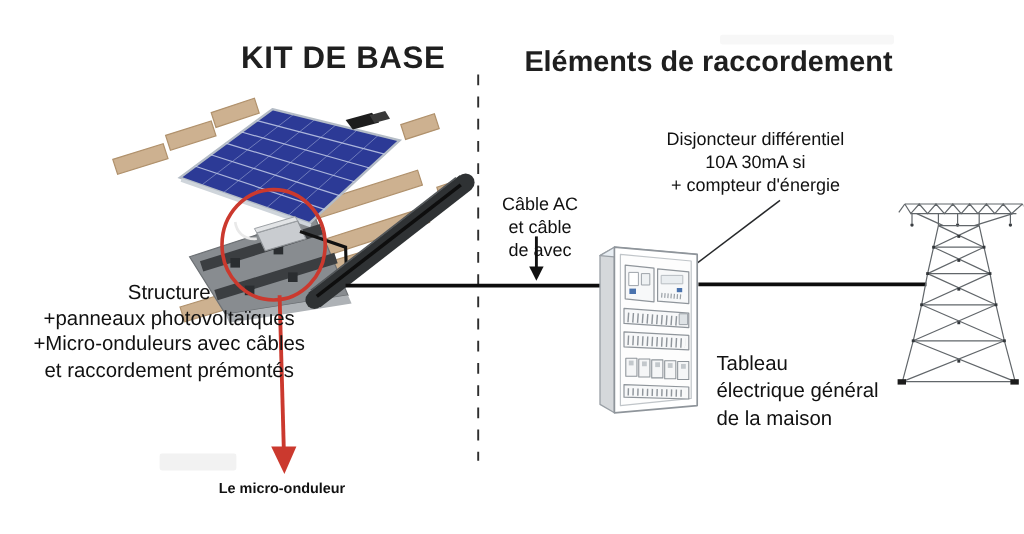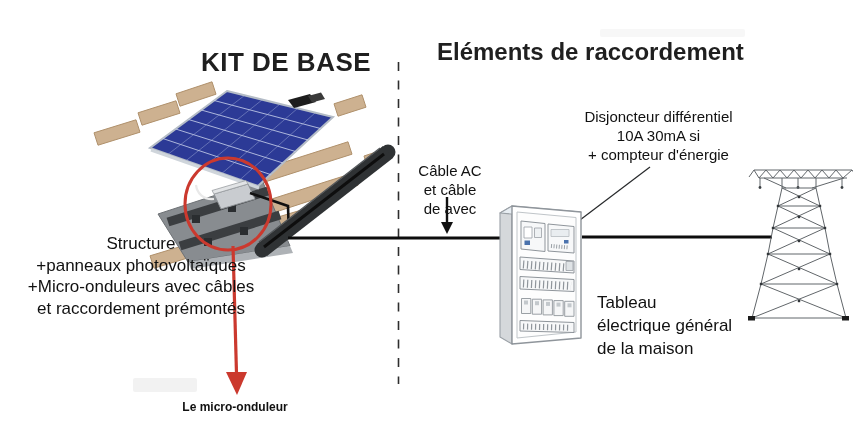--- a/index.html
+++ b/index.html
@@ -2,25 +2,25 @@
 <html style="--panel-blue: #2c3a96; --panel-grid: #9aa6d6; --wood-tan: #cdb190; --wood-edge: #b0916c; --plate-gray: #888c90; --rail-dark: #3b3e41; --bar-dark: #2f3234; --inverter-gray: #c9ccd0; --highlight-red: #cb392e; --cable-black: #0d0d0d; --outline-gray: #8f959b; --tower-gray: #61666a; --text-dark: #1f1f1f;"><head>
 <meta charset="utf-8">
 <style>
   html,body{margin:0;padding:0;background:#fff;}
   .canvas{
     position:relative;width:853px;height:445px;background:#ffffff;overflow:hidden;
     font-family:"Liberation Sans", sans-serif;color:var(--text-dark,#1f1f1f);
   }
   .abs{position:absolute;}
   .title{font-weight:600;color:var(--text-dark,#1f1f1f);white-space:nowrap;}
-  #kit-title{left:176px;top:47px;width:220px;text-align:center;font-size:26px;letter-spacing:.5px;}
+  #kit-title{left:176px;top:33px;width:220px;text-align:center;font-size:26px;letter-spacing:.5px;}
   #elements-title{left:437px;top:38px;width:300px;font-size:24px;}
   .annot{color:#111;}
   #cable-ac-label{left:398px;top:146px;width:104px;text-align:center;font-size:15px;line-height:1.28;margin-top:15px;}
-  #disjoncteur-label{left:556px;top:108px;width:205px;text-align:center;font-size:15px;line-height:1.26;}
+  #disjoncteur-label{left:527px;top:108px;width:205px;text-align:center;font-size:15px;line-height:1.26;}
   #structure-label{left:10px;top:233px;width:262px;font-size:17px;line-height:1.27;text-align:center;}
   #tableau-label{left:597px;top:291px;width:185px;font-size:17px;line-height:1.36;}
   #micro-onduleur-label{left:147px;top:400px;width:176px;text-align:center;font-size:12px;font-weight:700;}
   svg{display:block;}
 </style>
 </head>
 <body>
 
 <div class="canvas">
 

